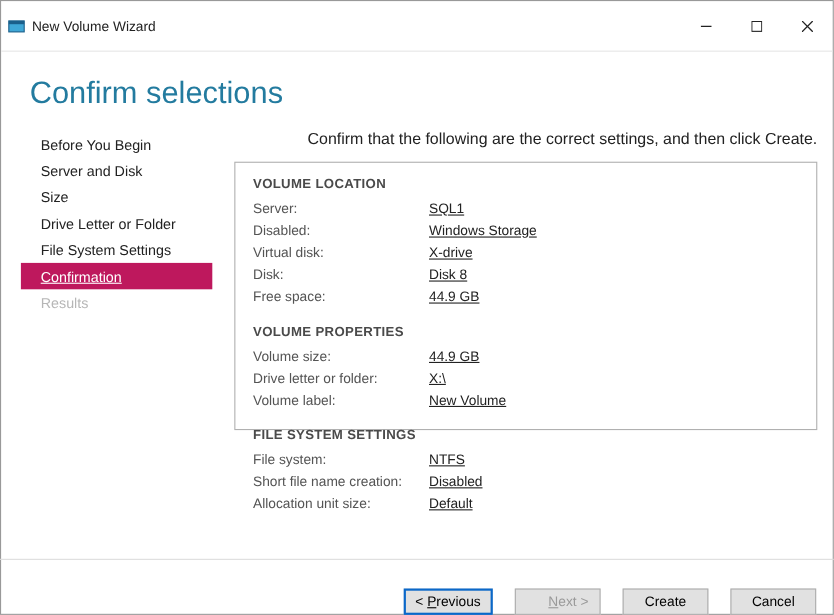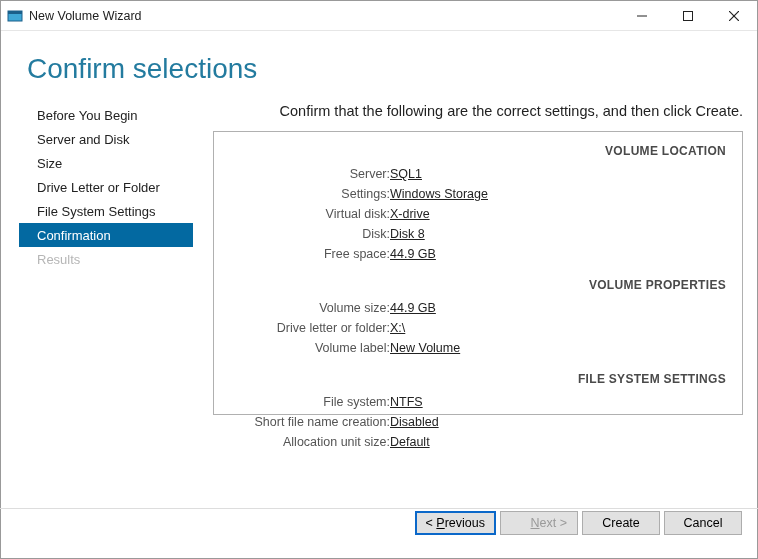--- a/index.html
+++ b/index.html
@@ -10,21 +10,21 @@
     background: #fff;
     color: #222;
     width: 758px;
     height: 559px;
     overflow: hidden;
     border: 1px solid #999;
   }
   .titlebar {
     display: flex;
     align-items: center;
-    height: 30px;
+    height: 46px;
     padding: 0 0 0 6px;
     border-bottom: 1px solid #e6e6e6;
   }
   .titlebar .app-icon {
     width: 16px; height: 16px;
     margin-right: 6px;
     display: inline-flex; align-items: center; justify-content: center;
   }
   .titlebar .title { font-size: 12.5px; color: #222; }
   .titlebar .spacer { flex: 1; }
@@ -49,42 +49,42 @@
   }
   .sidebar-item {
     padding: 4px 8px 4px 18px;
     height: 24px;
     line-height: 17px;
     font-size: 13px;
     color: #222;
     cursor: pointer;
   }
   .sidebar-item.selected {
-    background: #0369a1;
+    background: #be185d;
     color: #fff;
+    text-decoration: underline;
   }
   .sidebar-item.disabled {
     color: #b6b6b6;
     cursor: default;
   }
   .main {
     flex: 1;
     padding: 4px 0 0 20px;
   }
   .main-instruction {
     font-size: 14.5px;
     color: #222;
     margin-bottom: 12px;
     text-align: right;
   }
   .detail-box {
     border: 1px solid #b0b0b0;
     padding: 10px 16px 14px 16px;
-    height: 284px;
-    text-align: right;
+    height: 244px;
   }
   .section-header {
     font-size: 12px;
     font-weight: 600;
     letter-spacing: 0.3px;
     color: #4a4a4a;
     margin-top: 14px;
     margin-bottom: 6px;
   }
   .section-header:first-child { margin-top: 2px; }
@@ -96,24 +96,24 @@
   .kv-label {
     width: 160px;
     color: #545454;
   }
   .kv-value {
     color: #222;
     text-decoration: underline;
   }
   .button-row {
     position: absolute;
-    bottom: 24px;
+    bottom: 0;
     right: 16px;
     display: flex;
-    gap: 4px;
+    gap: 20px;
   }
   .btn {
     min-width: 78px;
     height: 24px;
     border: 1px solid #adadad;
     background: #e1e1e1;
     font-size: 12.5px;
     font-family: inherit;
     cursor: pointer;
     padding: 0 10px;
@@ -182,21 +182,21 @@
   <div class="main">
     <div class="main-instruction">Confirm that the following are the correct settings, and then click Create.</div>
     <div class="detail-box">
 
       <div class="section-header">VOLUME LOCATION</div>
       <div class="kv-row">
           <span class="kv-label">Server:</span>
           <span class="kv-value">SQL1</span>
         </div>
       <div class="kv-row">
-          <span class="kv-label">Settings:</span>
+          <span class="kv-label">Disabled:</span>
           <span class="kv-value">Windows Storage</span>
         </div>
       <div class="kv-row">
           <span class="kv-label">Virtual disk:</span>
           <span class="kv-value">X-drive</span>
         </div>
       <div class="kv-row">
           <span class="kv-label">Disk:</span>
           <span class="kv-value">Disk 8</span>
         </div>

